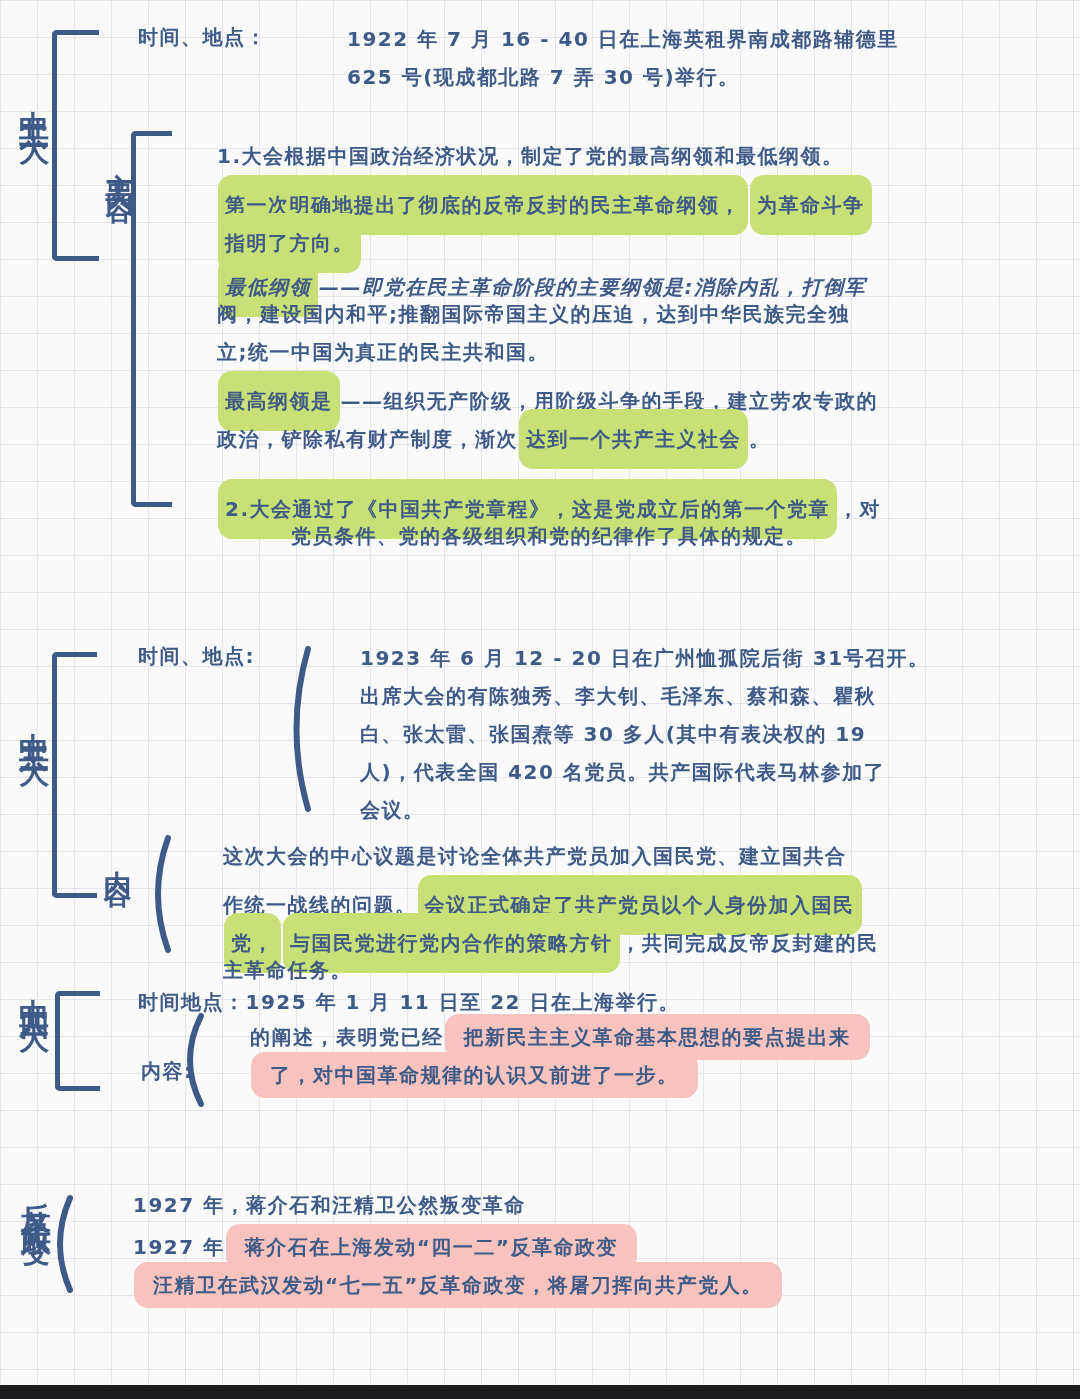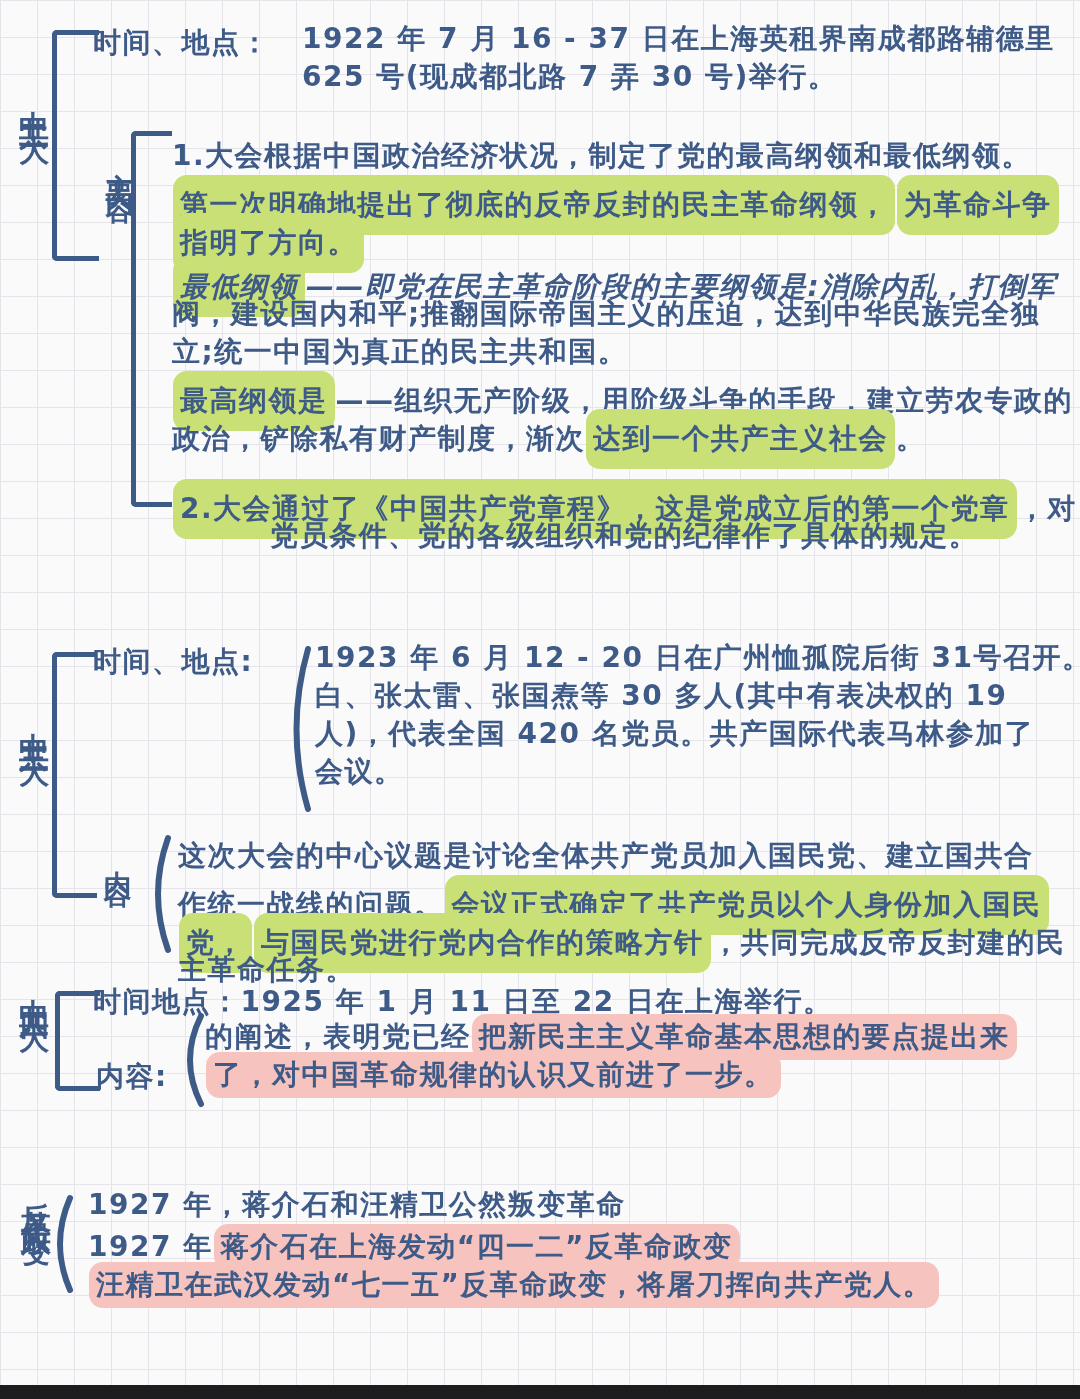--- a/index.html
+++ b/index.html
@@ -15,25 +15,25 @@
   .canvas{
     position:relative;width:1080px;height:1399px;overflow:hidden;
     background:
       linear-gradient(to right, var(--grid) 1px, transparent 1px) 0 0/37px 37px,
       linear-gradient(to bottom, var(--grid) 1px, transparent 1px) 0 0/37px 37px,
       var(--paper);
     color:var(--ink);
     font-weight:600;
   }
   .abs{position:absolute;}
-  .txt{font-size:28px;letter-spacing:1.5px;color:var(--ink);}
+  .txt{font-size:20px;letter-spacing:1.5px;color:var(--ink);margin-left:45px;}
   .line{line-height:38px;height:38px;white-space:nowrap;}
   .seg{display:inline-block;}
   .hl-g{background:var(--hl-g);border-radius:14px;padding:11px 7px;margin:0 1px;}
-  .hl-p{background:var(--hl-p);border-radius:14px;padding:4px 7px;margin:0 1px;}
+  .hl-p{background:var(--hl-p);border-radius:14px;padding:4px 19px;margin:0 1px;}
   .vlabel{
     writing-mode:vertical-rl;text-orientation:upright;
     font-size:30px;letter-spacing:8px;line-height:32px;white-space:nowrap;
   }
   .vlabel.small{font-size:28px;letter-spacing:7px;}
   .bracket{
     border-left:5px solid var(--ink);
     border-top:5px solid var(--ink);
     border-bottom:5px solid var(--ink);
     border-radius:5px 0 0 5px;
@@ -71,21 +71,21 @@
 </style>
 </head>
 <body>
 
 <div class="canvas">
 
   <div class="abs vlabel erda-label">中共二大</div>
   <div class="abs bracket bracket-erda"></div>
   <div class="abs txt erda-time-label">时间、地点：</div>
   <div class="abs txt erda-time">
-      <div class="line"><span class="seg">1922 年 7 月 16 - 37 日在上海英租界南成都路辅德里</span></div>
+      <div class="line"><span class="seg">1922 年 7 月 16 - 40 日在上海英租界南成都路辅德里</span></div>
       <div class="line"><span class="seg">625 号(现成都北路 7 弄 30 号)举行。</span></div>
     </div>
   <div class="abs vlabel small erda-content-label">主要内容</div>
   <div class="abs bracket bracket-erda-content"></div>
   <div class="abs txt erda-content1">
       <div class="line"><span class="seg">1.大会根据中国政治经济状况，制定了党的最高纲领和最低纲领。</span></div>
       <div class="line"><span class="seg hl-g">第一次明确地提出了彻底的反帝反封的民主革命纲领，</span><span class="seg hl-g">为革命斗争</span></div>
       <div class="line"><span class="seg hl-g">指明了方向。</span></div>
       <div class="line"><span class="seg hl-g">最低纲领</span><span class="seg">——即党在民主革命阶段的主要纲领是:消除内乱，打倒军</span></div>
       <div class="line"><span class="seg">阀，建设国内和平;推翻国际帝国主义的压迫，达到中华民族完全独</span></div>
@@ -99,20 +99,21 @@
     </div>
 
   <div class="abs vlabel sanda-label">中共三大</div>
   <div class="abs bracket bracket-sanda"></div>
   <div class="abs txt sanda-time-label">时间、地点:</div>
   <svg class="abs paren paren-sanda-time" width="30" height="170" viewBox="0 0 30 170">
       <path d="M25 5 Q2 85 25 165" fill="none" stroke="currentColor" stroke-width="6" stroke-linecap="round"></path>
     </svg>
   <div class="abs txt sanda-time">
       <div class="line"><span class="seg">1923 年 6 月 12 - 20 日在广州恤孤院后街 31号召开。</span></div>
+      <div class="line"><span class="seg">出席大会的有陈独秀、李大钊、毛泽东、蔡和森、瞿秋</span></div>
       <div class="line"><span class="seg">白、张太雷、张国焘等 30 多人(其中有表决权的 19</span></div>
       <div class="line"><span class="seg">人)，代表全国 420 名党员。共产国际代表马林参加了</span></div>
       <div class="line"><span class="seg">会议。</span></div>
     </div>
   <div class="abs vlabel small sanda-content-label">内容</div>
   <svg class="abs paren paren-sanda-content" width="26" height="120" viewBox="0 0 26 120">
       <path d="M22 4 Q2 60 22 116" fill="none" stroke="currentColor" stroke-width="6" stroke-linecap="round"></path>
     </svg>
   <div class="abs txt sanda-content">
       <div class="line"><span class="seg">这次大会的中心议题是讨论全体共产党员加入国民党、建立国共合</span></div>

